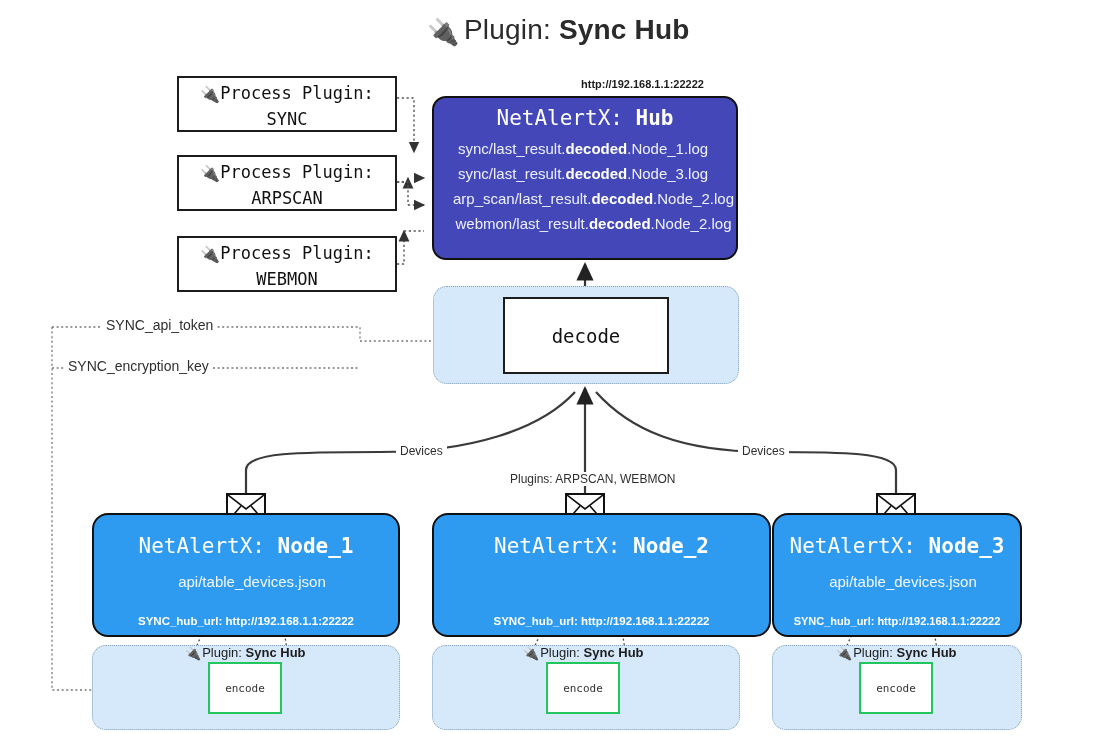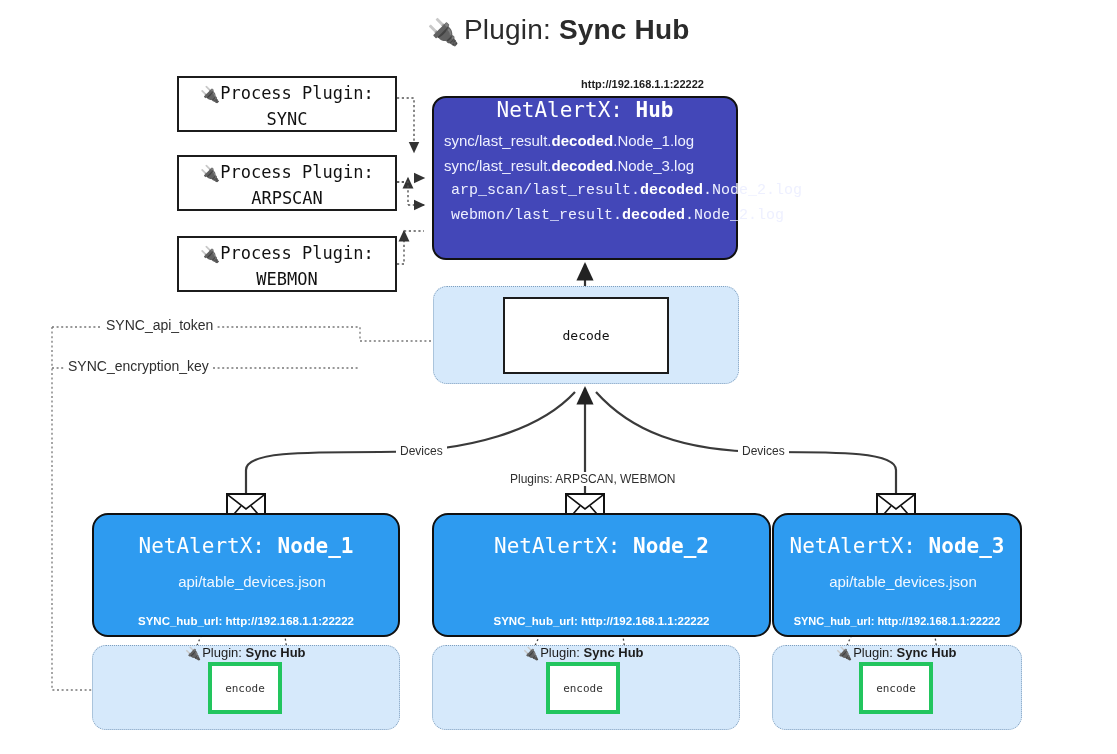--- a/index.html
+++ b/index.html
@@ -22,37 +22,37 @@
      font-size:17px;line-height:25px;text-align:center;padding-top:3px;color:#111;}
   .proc-box .l1{display:block;white-space:nowrap;}
   .proc-box .l1 .plug{font-family:"DejaVu Sans",sans-serif;font-size:16px;vertical-align:-1px;}
   .proc-box .l2{display:block;}
 
   
   .hub-url{position:absolute;font-size:11px;font-weight:600;color:#1d1d1d;white-space:nowrap;}
   .hub{position:absolute;left:432px;top:96px;width:306px;height:164px;
      background:#4347b8;border:2px solid #111;border-radius:14px;box-sizing:border-box;
      color:#ffffff;}
-  .hub .hub-title{text-align:center;margin-top:0;font-size:21px;
+  .hub .hub-title{text-align:center;margin-top:8px;font-size:21px;
      font-family:"DejaVu Sans Mono","Liberation Mono",monospace;white-space:nowrap;}
   .hub .hub-title b{font-weight:700;}
   .hub .logs{margin-top:6px;}
   .hub .log{position:relative;font-size:15px;line-height:25px;color:#eef0ff;
-     white-space:nowrap;padding-left:10px;}
+     white-space:nowrap;padding-left:24px;}
   .hub .log b{font-weight:700;color:#ffffff;}
-  .hub .log.c{text-align:center;padding-left:17px;font-family:Liberation Mono, monospace;}
+  .hub .log.c{text-align:center;padding-left:17px;}
 
   
   .panel{position:absolute;background:#d6e9fb;border:1.6px dotted #7f9fbe;
      border-radius:14px;box-sizing:border-box;}
   .decode-panel{left:433px;top:286px;width:306px;height:98px;}
   .decode-box{position:absolute;left:503px;top:297px;width:166px;height:77px;
      background:#ffffff;border:2px solid #1c1c1c;box-sizing:border-box;
      display:flex;align-items:center;justify-content:center;
-     font-family:"DejaVu Sans Mono","Liberation Mono",monospace;font-size:13px;color:#111;}
+     font-family:"DejaVu Sans Mono","Liberation Mono",monospace;font-size:19px;color:#111;}
 
   
   .edge-label{position:absolute;font-size:12px;color:#2f2f2f;background:#ffffff;
      padding:0 4px;white-space:nowrap;}
   .key-label{position:absolute;font-size:14px;color:#2f2f2f;background:#ffffff;
      padding:0 4px;white-space:nowrap;}
 
   
   .node{position:absolute;background:#2e9bf0;border:2.4px solid #101010;
      border-radius:16px;box-sizing:border-box;color:#ffffff;}
@@ -64,21 +64,21 @@
   .node .n-foot{position:absolute;left:0;right:0;bottom:8px;text-align:center;
      font-size:11.5px;font-weight:600;color:#ffffff;white-space:nowrap;}
 
   
   .envelope{position:absolute;width:40px;height:30px;background:#ffffff;
      border:2px solid #111;box-sizing:border-box;}
 
   
   .enc-panel{position:absolute;}
   .enc-box{position:absolute;width:74px;height:52px;background:#ffffff;
-     border:4px solid #22c55e;box-sizing:border-box;display:flex;
+     border:2px solid #22c55e;box-sizing:border-box;display:flex;
      align-items:center;justify-content:center;
      font-family:"DejaVu Sans Mono","Liberation Mono",monospace;font-size:11px;color:#333;}
   .enc-cap{position:absolute;font-size:13px;color:#1d1d1d;white-space:nowrap;}
   .enc-cap b{font-weight:700;}
   .enc-cap .plug{font-size:13px;margin-right:1px;vertical-align:-1px;}
 </style>
 </head>
 <body>
 
 <div class="canvas">

